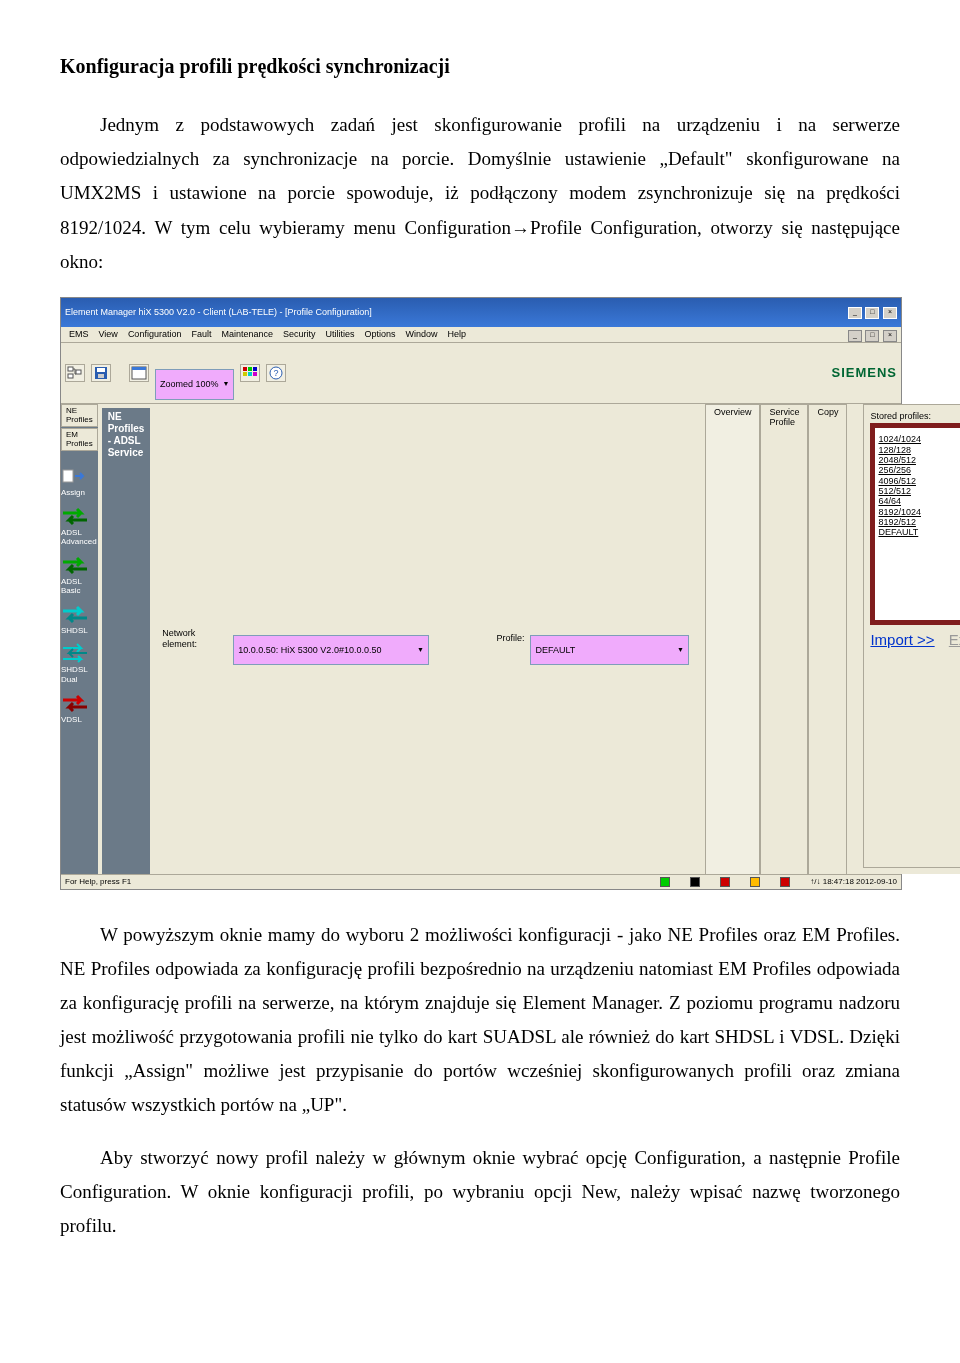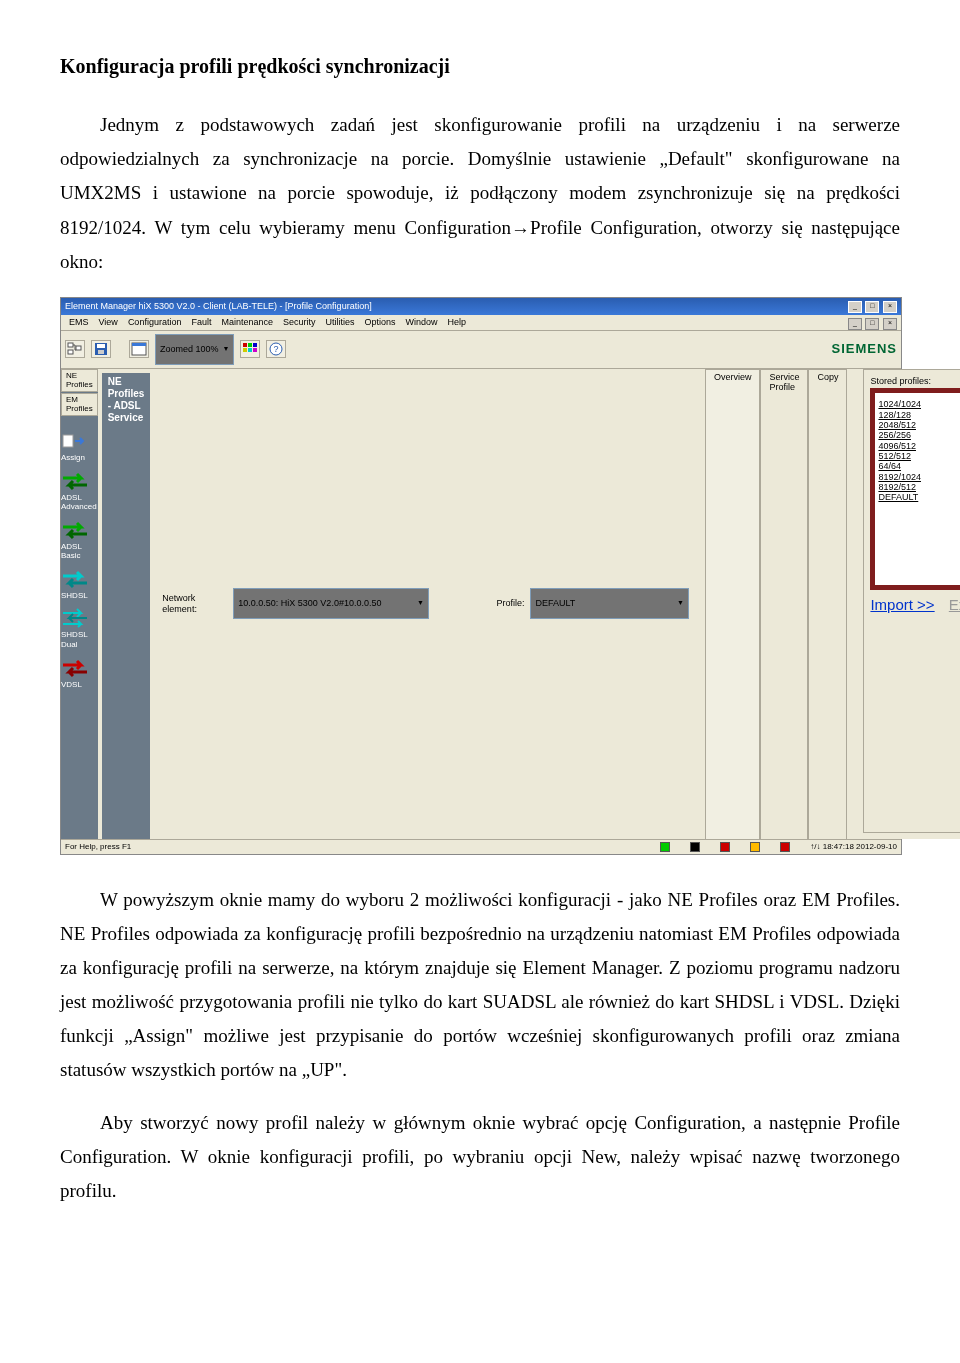--- a/index.html
+++ b/index.html
@@ -31,21 +31,21 @@
     background: #d4d0c8;
     border: 1px solid #888;
     width: 840px;
     margin: 8px auto 28px;
     line-height: 1.2;
     color: #000;
   }
   .titlebar {
     background: linear-gradient(#2a5db0, #3a78d8);
     color: #fff;
-    padding: 2px 4px;
+    padding: 8px 4px;
     display: flex;
     justify-content: space-between;
     align-items: center;
     font-size: 9px;
   }
   .titlebar .wbtns span {
     display: inline-block;
     width: 12px;
     height: 10px;
     background: #d4d0c8;
@@ -127,26 +127,27 @@
     background: #6b7a88;
     color: #fff;
     font-weight: bold;
     padding: 3px 6px;
     font-size: 10px;
     margin: 4px 4px 0 4px;
   }
   .field-row { display: flex; align-items: center; gap: 6px; padding: 6px 8px; }
   .combo {
     border: 1px solid #7f9db9;
-    background: #737373;
+    background: #f0abfc;
     padding: 9px 4px;
     font-size: 9px;
     display: inline-flex;
     align-items: center;
     justify-content: space-between;
+    margin-top: 23px;
   }
   .combo .dd { font-size: 7px; margin-left: 4px; }
   .inner-tabs { display: flex; padding: 0 8px; gap: 0; }
   .inner-tabs .itab {
     border: 1px solid #aca899;
     border-bottom: none;
     padding: 2px 8px;
     font-size: 9px;
     background: #ece9d8;
   }

